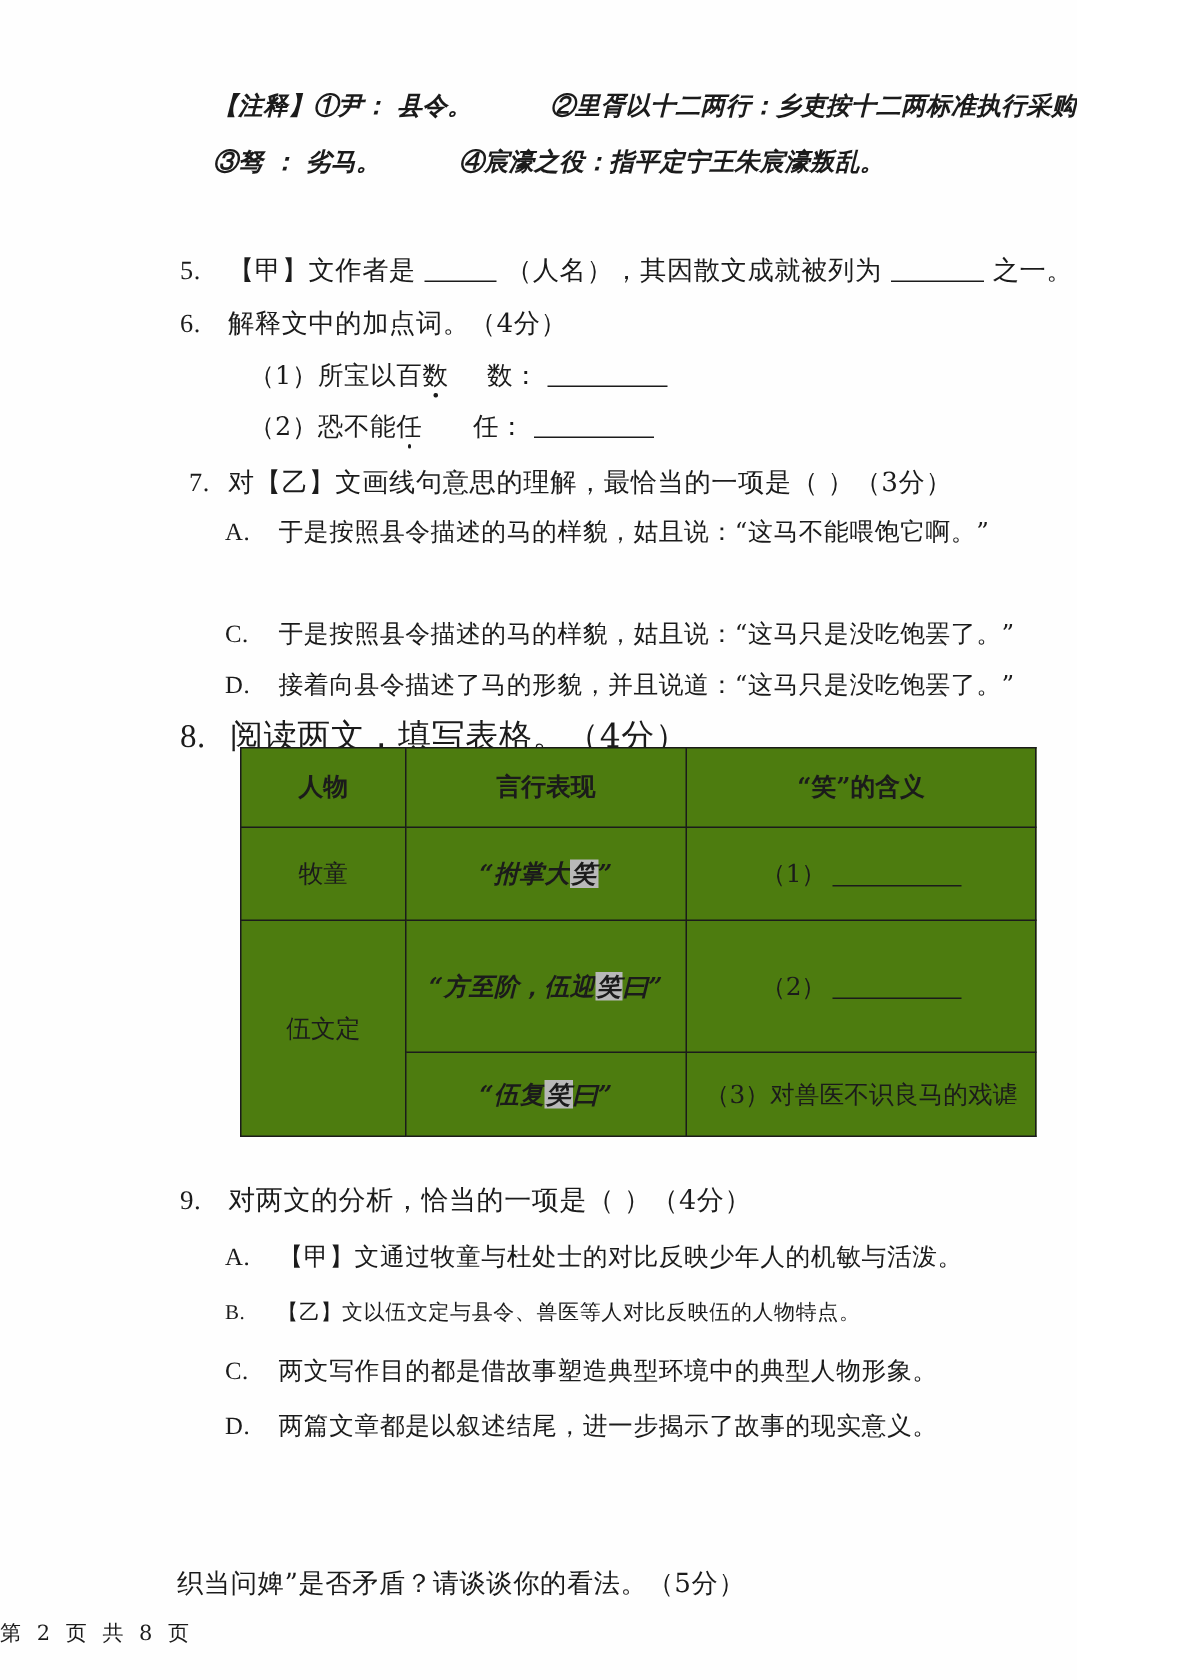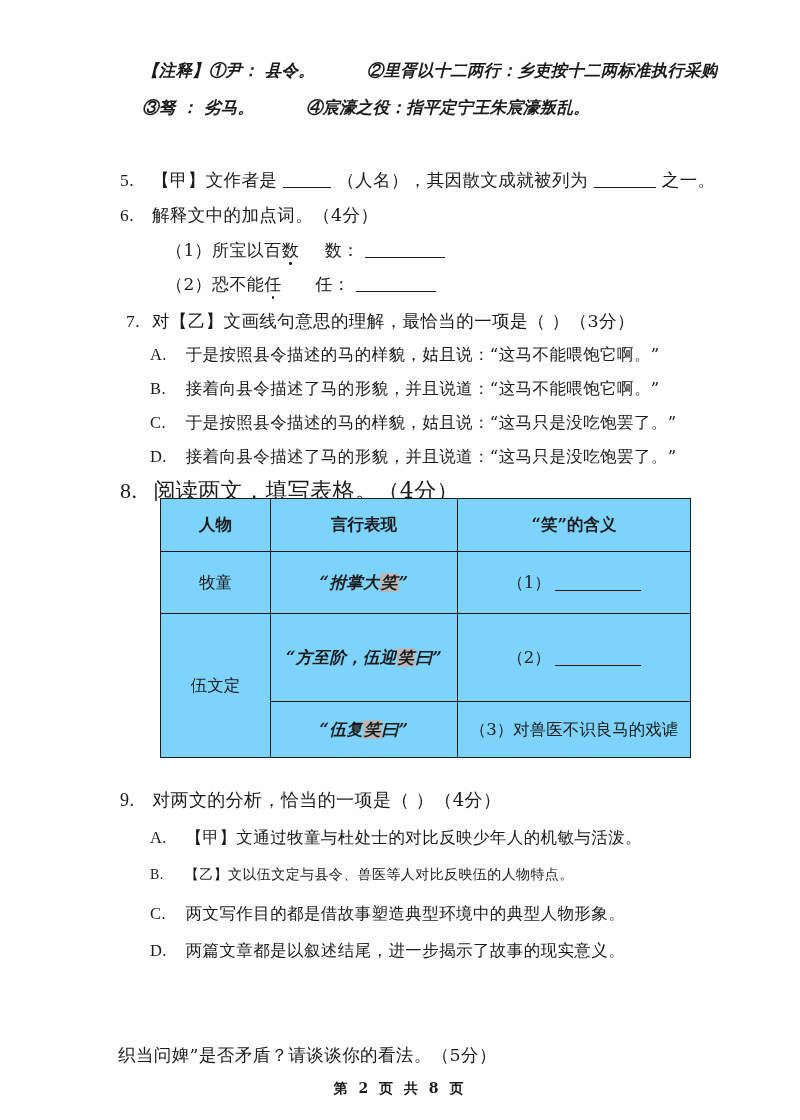--- a/index.html
+++ b/index.html
@@ -86,21 +86,21 @@
   }
 
   
   .qtable {
     position: absolute;
     left: 160px;
     top: 498px;
     width: 530px;
     border-collapse: collapse;
     table-layout: fixed;
-    background: #7dd3fc;
+    background: #4d7c0f;
   }
   .qtable td, .qtable th {
     border: 1.7px solid #1b1b1b;
     text-align: center;
     vertical-align: middle;
     font-size: 16.5px;
     color: #1b1b1b;
     padding: 0 6px;
     font-family: "DejaVu Serif", "Liberation Serif", serif;
   }
@@ -134,23 +134,23 @@
     text-align: left;
     white-space: nowrap;
   }
 
   
   .footer {
     position: absolute;
     left: 0;
     right: 0;
     top: 1080px;
-    text-align: center;
+    text-align: left;
     font-size: 14px;
-    font-weight: 700;
+    font-weight: 400;
     letter-spacing: 3px;
     color: #1b1b1b;
     font-family: "DejaVu Serif", "Liberation Serif", serif;
   }
 
   .clip-right {
     position: absolute;
     left: 718px;
     top: 0;
     width: 82px;
@@ -204,24 +204,20 @@
   </div>
 
   <div class="line" style="left:120px; top:309px; font-size:17.5px;text-align:center;">
     <span class="qnum">7.</span>
     <span>对【乙】文画线句意思的理解，最恰当的一项是（    ）（3分）</span>
   </div>
 
   <div class="line" style="left:150px; top:344px; font-size:16.5px;">
     <span class="opt-label">A.</span>
     <span>于是按照县令描述的马的样貌，姑且说：“这马不能喂饱它啊。”</span>
-  </div>
-  <div class="line" style="left:150px; top:378px; font-size:16.5px;">
-    <span class="opt-label">B.</span>
-    <span>接着向县令描述了马的形貌，并且说道：“这马不能喂饱它啊。”</span>
   </div>
   <div class="line" style="left:150px; top:412px; font-size:16.5px;">
     <span class="opt-label">C.</span>
     <span>于是按照县令描述的马的样貌，姑且说：“这马只是没吃饱罢了。”</span>
   </div>
   <div class="line" style="left:150px; top:446px; font-size:16.5px;">
     <span class="opt-label">D.</span>
     <span>接着向县令描述了马的形貌，并且说道：“这马只是没吃饱罢了。”</span>
   </div>
 

